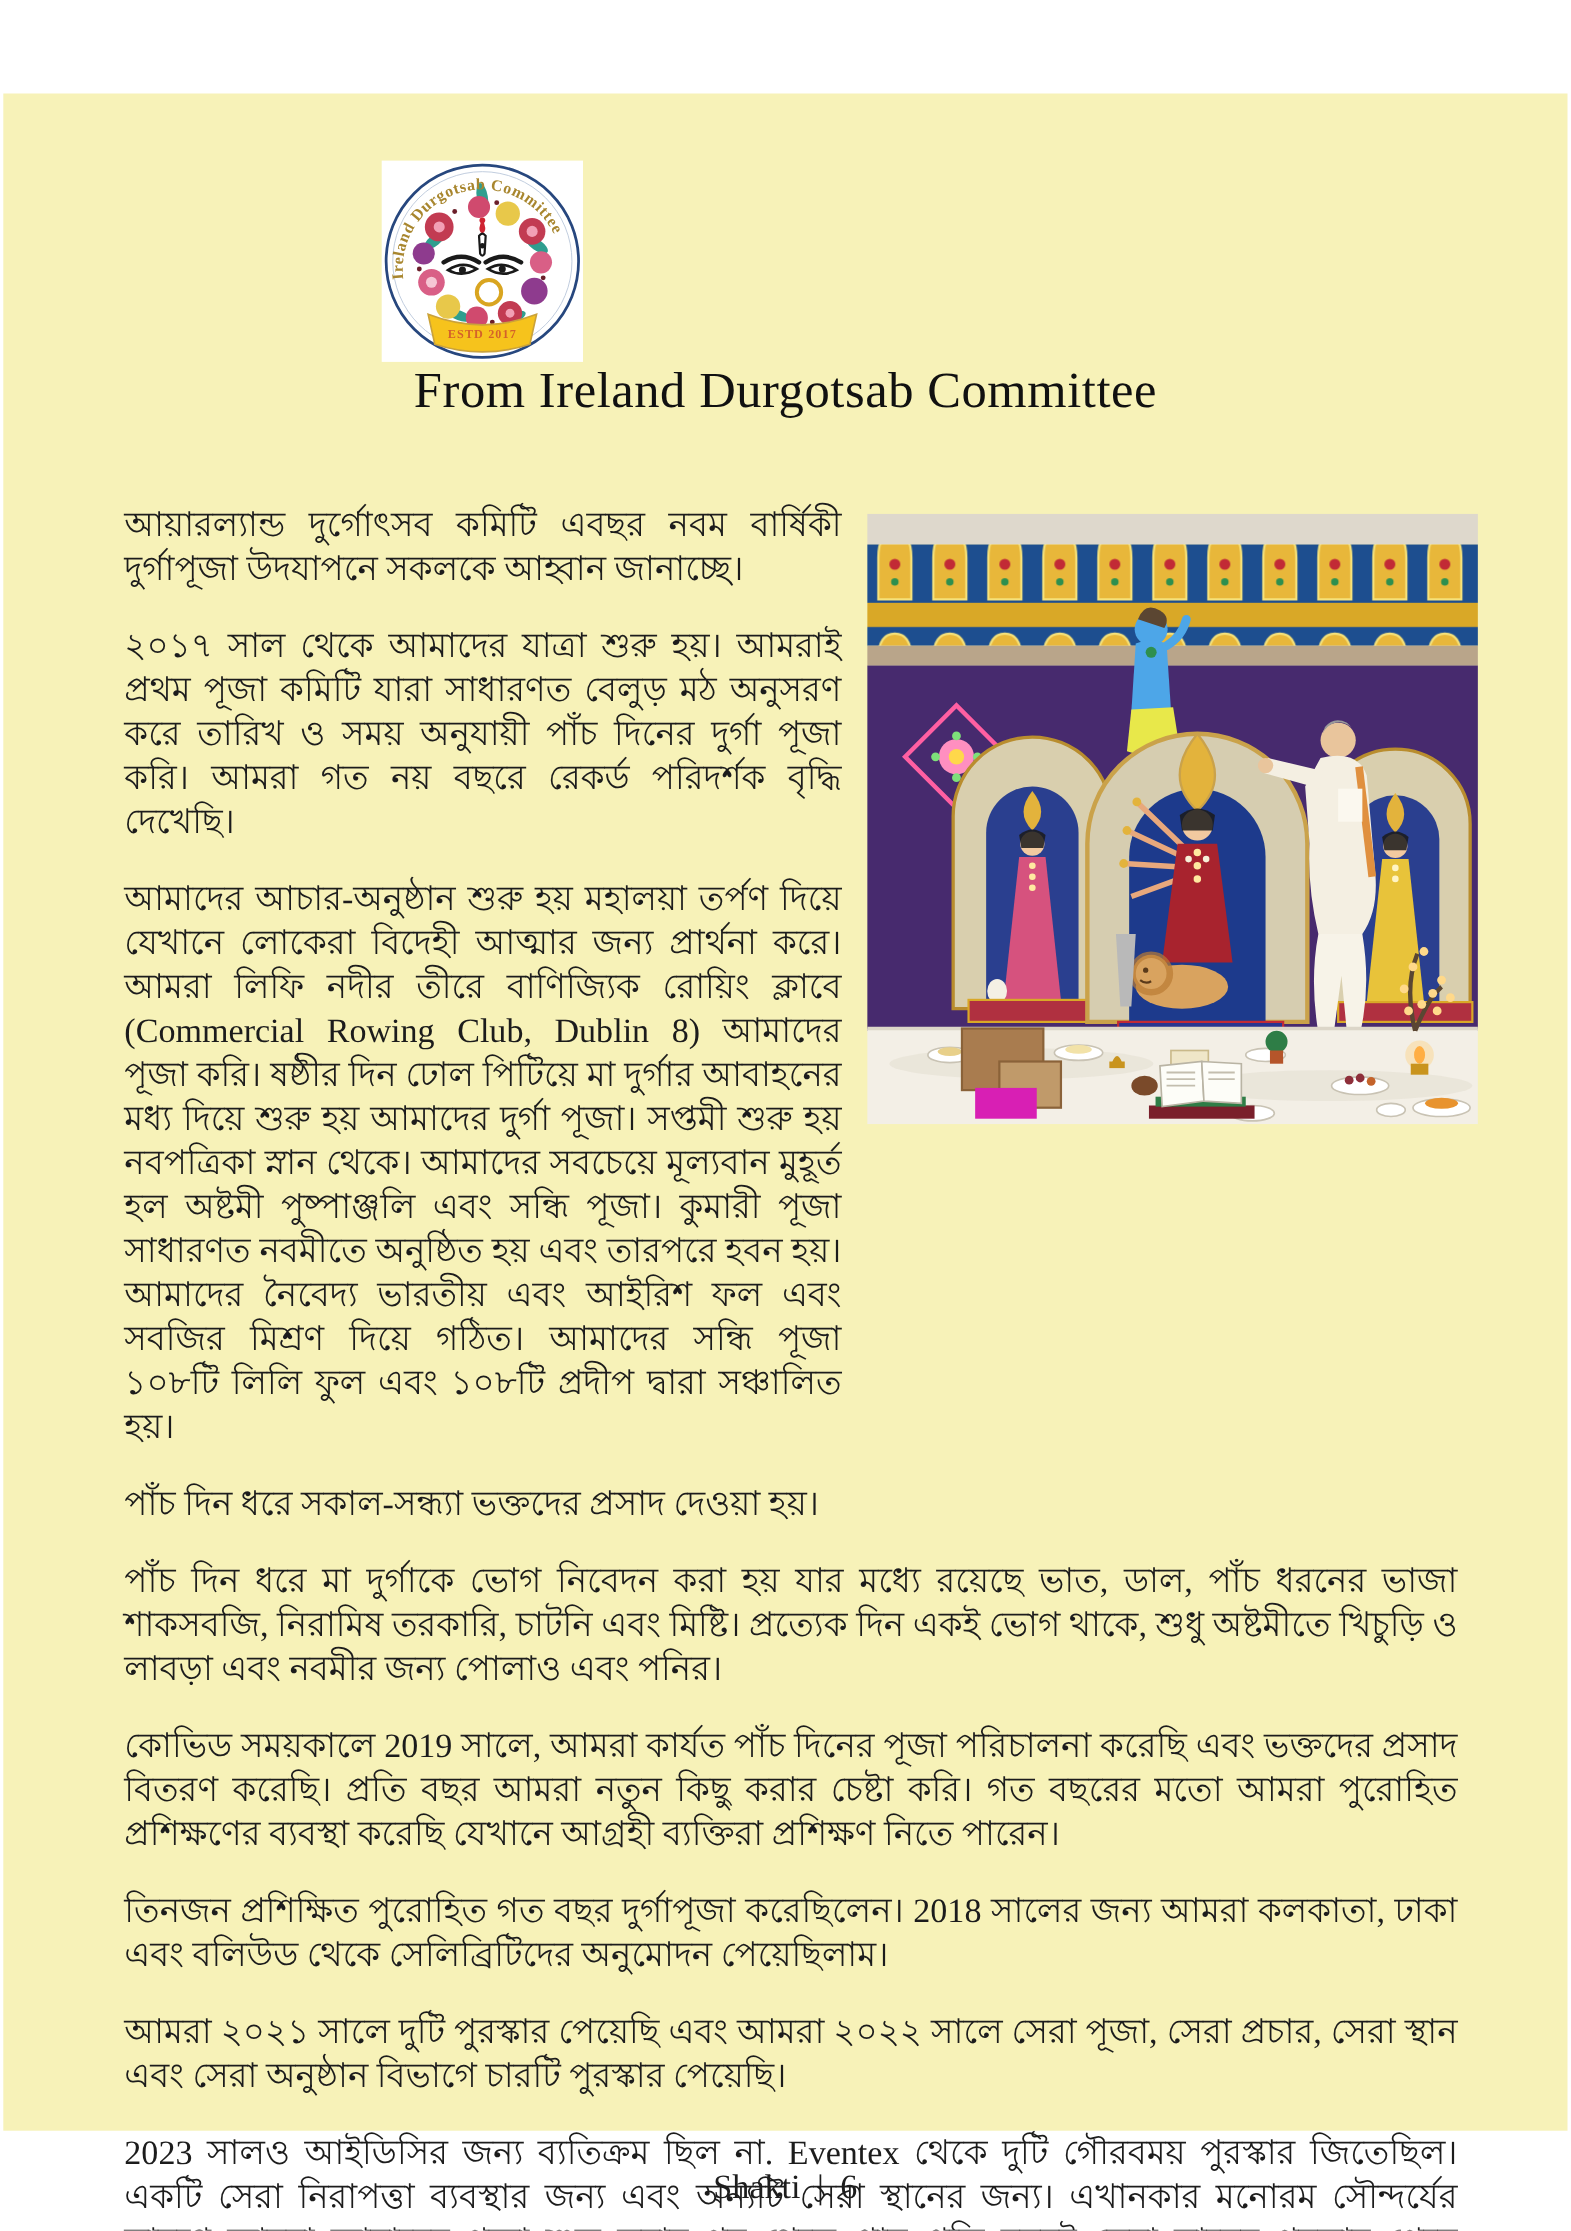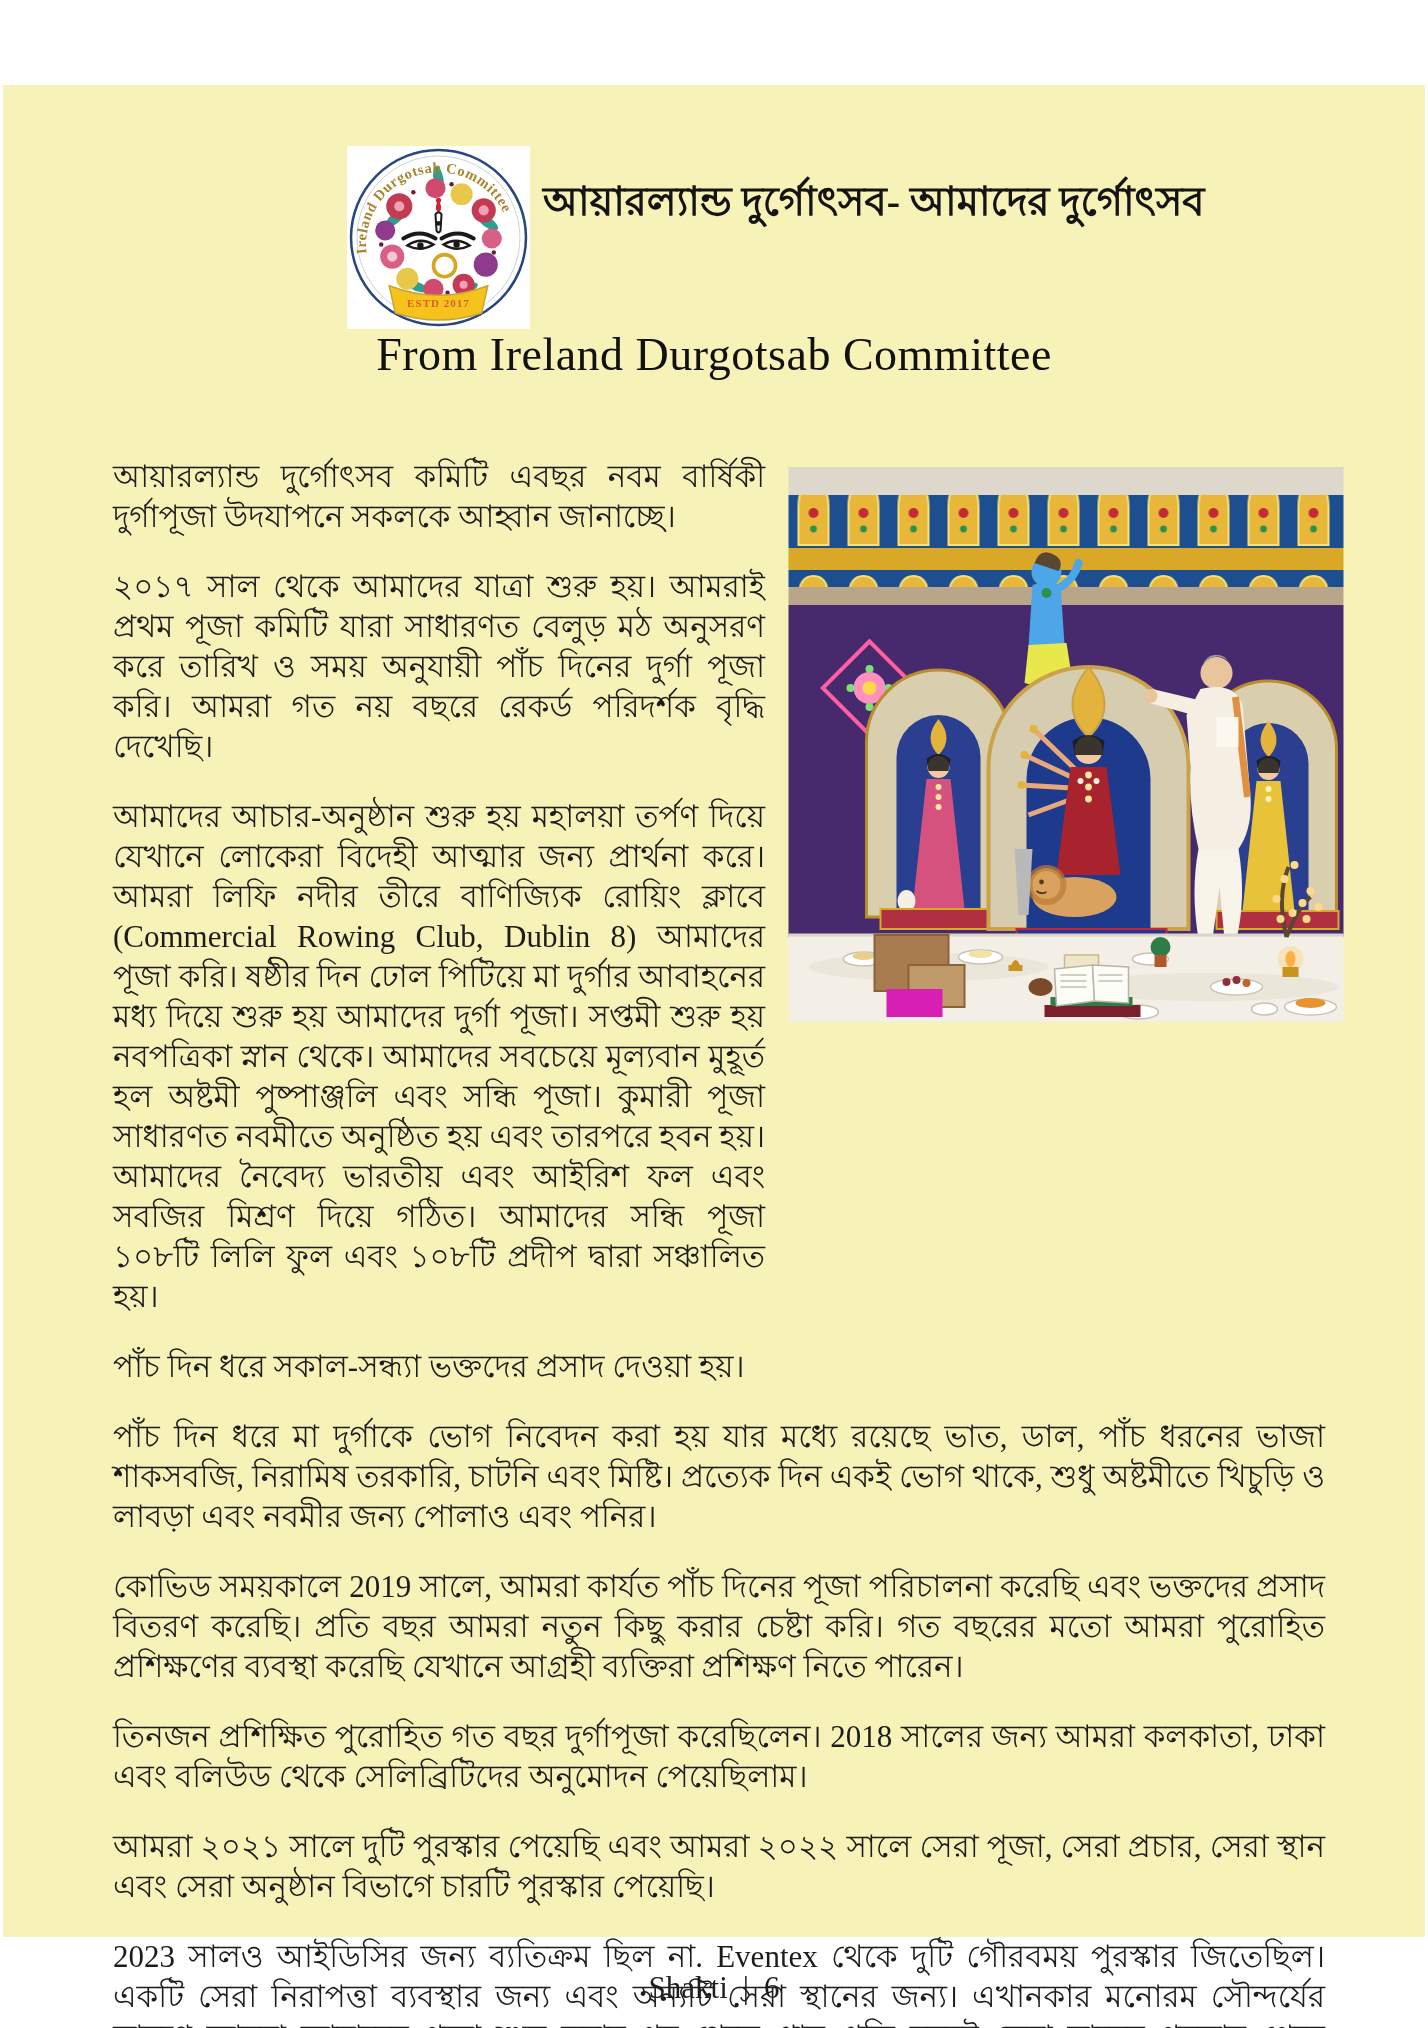--- a/index.html
+++ b/index.html
@@ -83,21 +83,20 @@
 
         <defs>
           <path id="logo-arc" d="M 21,115 A 72,72 0 1 1 161,115" fill="none"></path>
         </defs>
         <text font-size="14.5" font-weight="bold" fill="#a8862e" letter-spacing="0.6">
           <textPath href="#logo-arc" startOffset="8">Ireland Durgotsab Committee</textPath>
         </text>
       </svg>
     </div>
 
-    <div class="headline" lang="bn">আয়ারল্যান্ড দুর্গোৎসব- আমাদের দুর্গোৎসব</div>
 
     <div class="title">From Ireland Durgotsab Committee</div>
 
     <div class="photo" title="Durga Puja altar: ornate gold and silver arches over decorated idols, blue Shiva figure, golden frieze, and a priest in white performing rituals over offerings on a white floor">
       <svg viewBox="0 0 555 555">
         <defs>
           <pattern id="arches" width="50" height="92" patternUnits="userSpaceOnUse">
             <rect width="50" height="92" fill="#1d4e8f"></rect>
             <rect x="0" y="0" width="50" height="11" fill="#d9a827"></rect>
             <rect x="0" y="81" width="50" height="11" fill="#d9a827"></rect>

